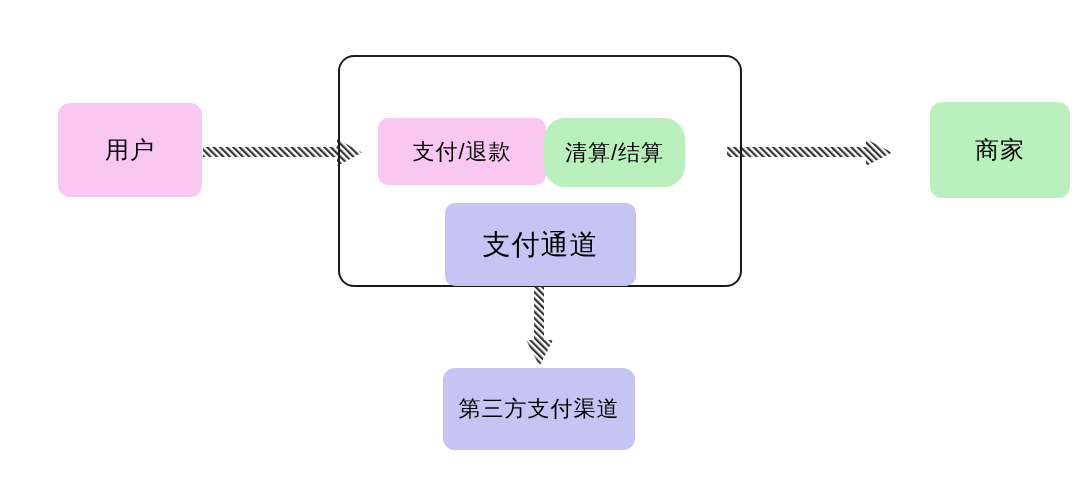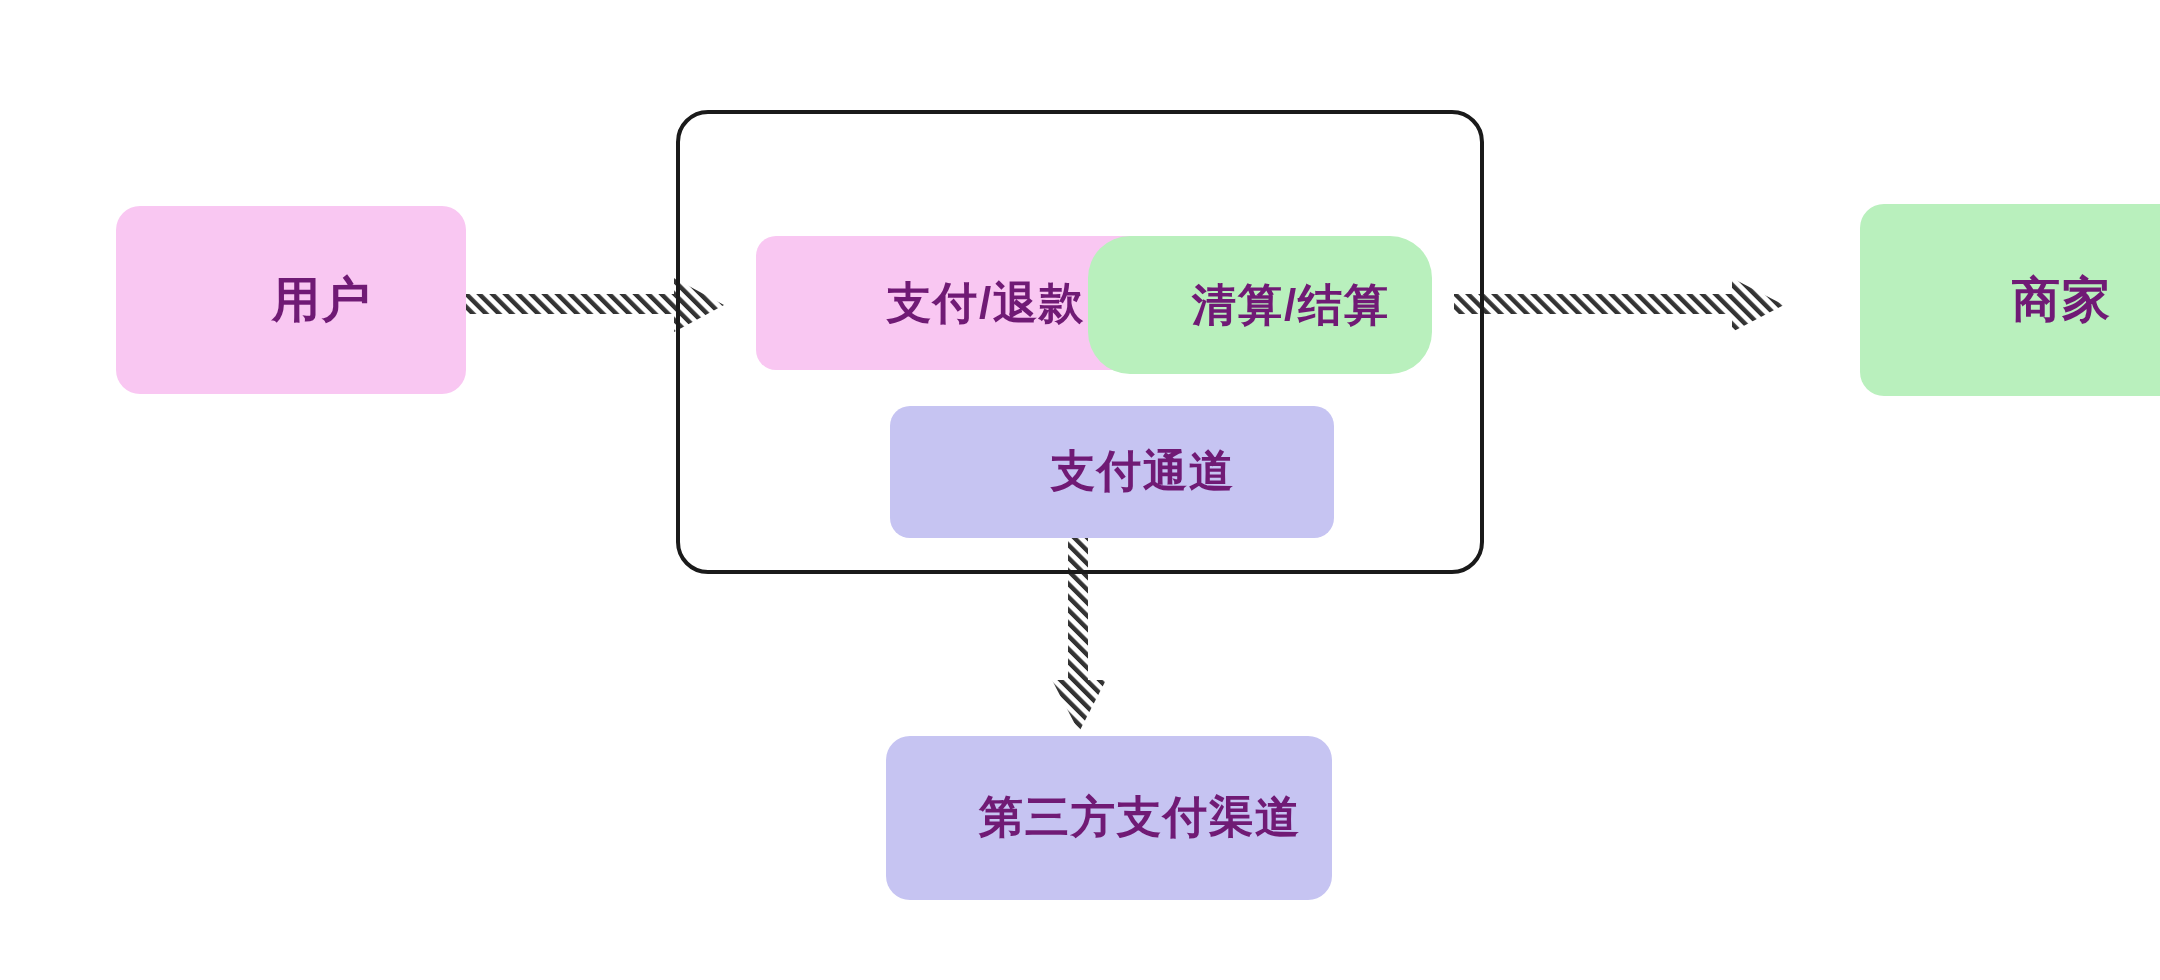--- a/index.html
+++ b/index.html
@@ -31,25 +31,24 @@
     border: 2px solid #1a1a1a;
     border-radius: 16px;
     box-sizing: border-box;
     background: transparent;
   }
   .node {
     position: absolute;
     display: flex;
     align-items: center;
     justify-content: center;
-    font-weight: bold;
-    color: #701a75;
+    font-weight: normal;
+    color: #000000;
     border-radius: 12px;
     letter-spacing: 1px;
-    padding-left: 31px;
   }
   .node-pink   { background: #f9c7f2; }
   .node-green  { background: #b9f0bd; }
   .node-purple { background: #c6c4f2; }
 
   .node-user {
     left: 58px;  top: 103px;
     width: 144px; height: 94px;
     font-size: 24px;
   }
@@ -60,22 +59,22 @@
     border-radius: 10px;
   }
   .node-clearing-settlement {
     left: 544px; top: 118px;
     width: 141px; height: 69px;
     font-size: 22px;
     border-radius: 21px;
   }
   .node-payment-channel {
     left: 445px; top: 203px;
-    width: 191px; height: 66px;
-    font-size: 22px;
+    width: 191px; height: 83px;
+    font-size: 28px;
     border-radius: 10px;
   }
   .node-merchant {
     left: 890px; top: 102px;
     width: 140px; height: 96px;
     font-size: 24px;
     margin-left: 40px;
   }
   .node-third-party {
     left: 443px; top: 368px;

